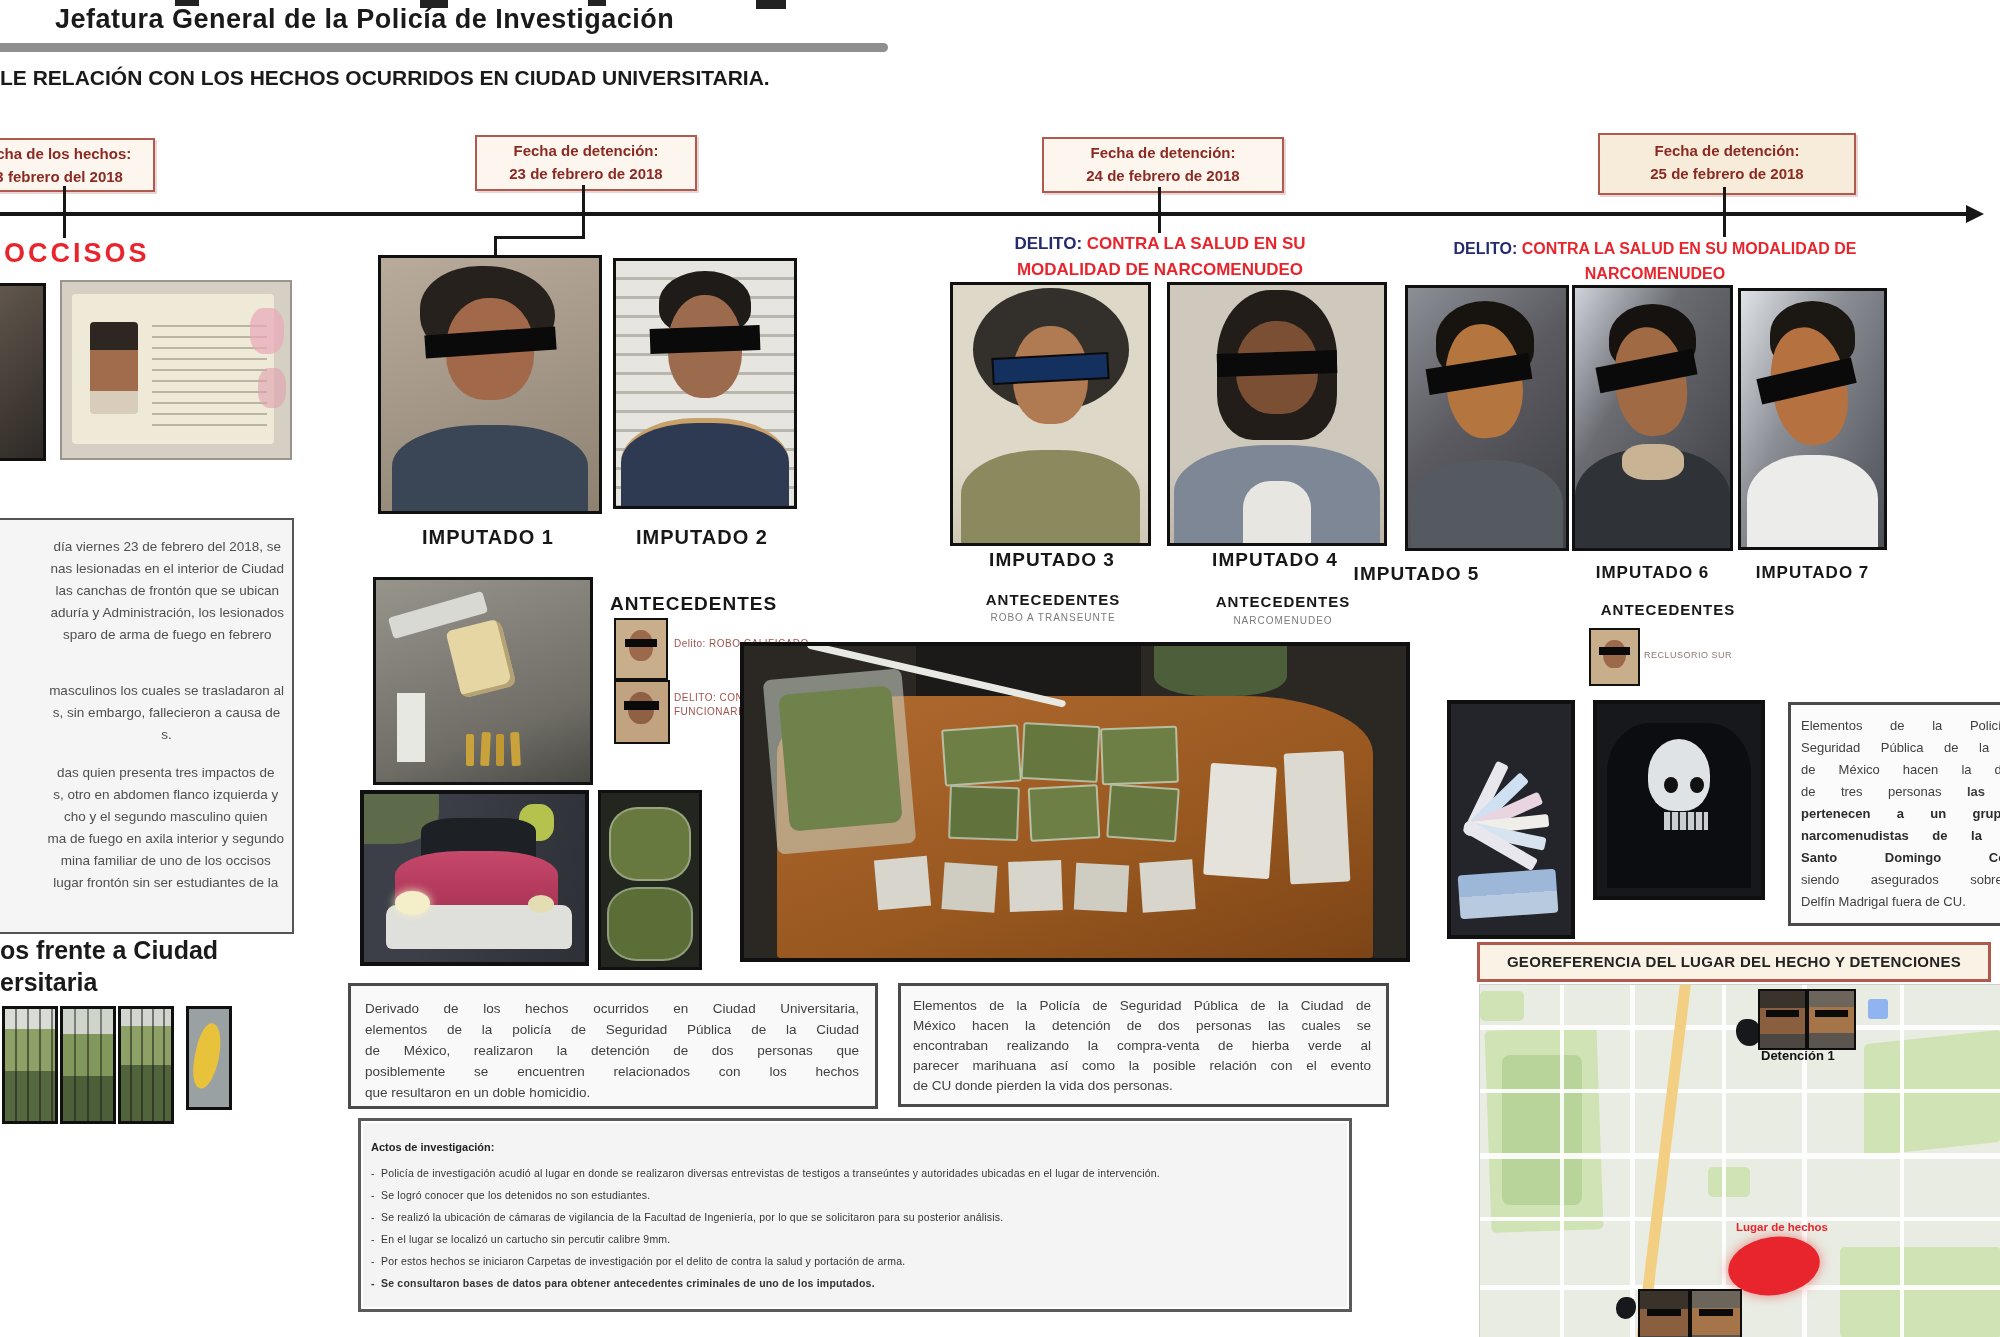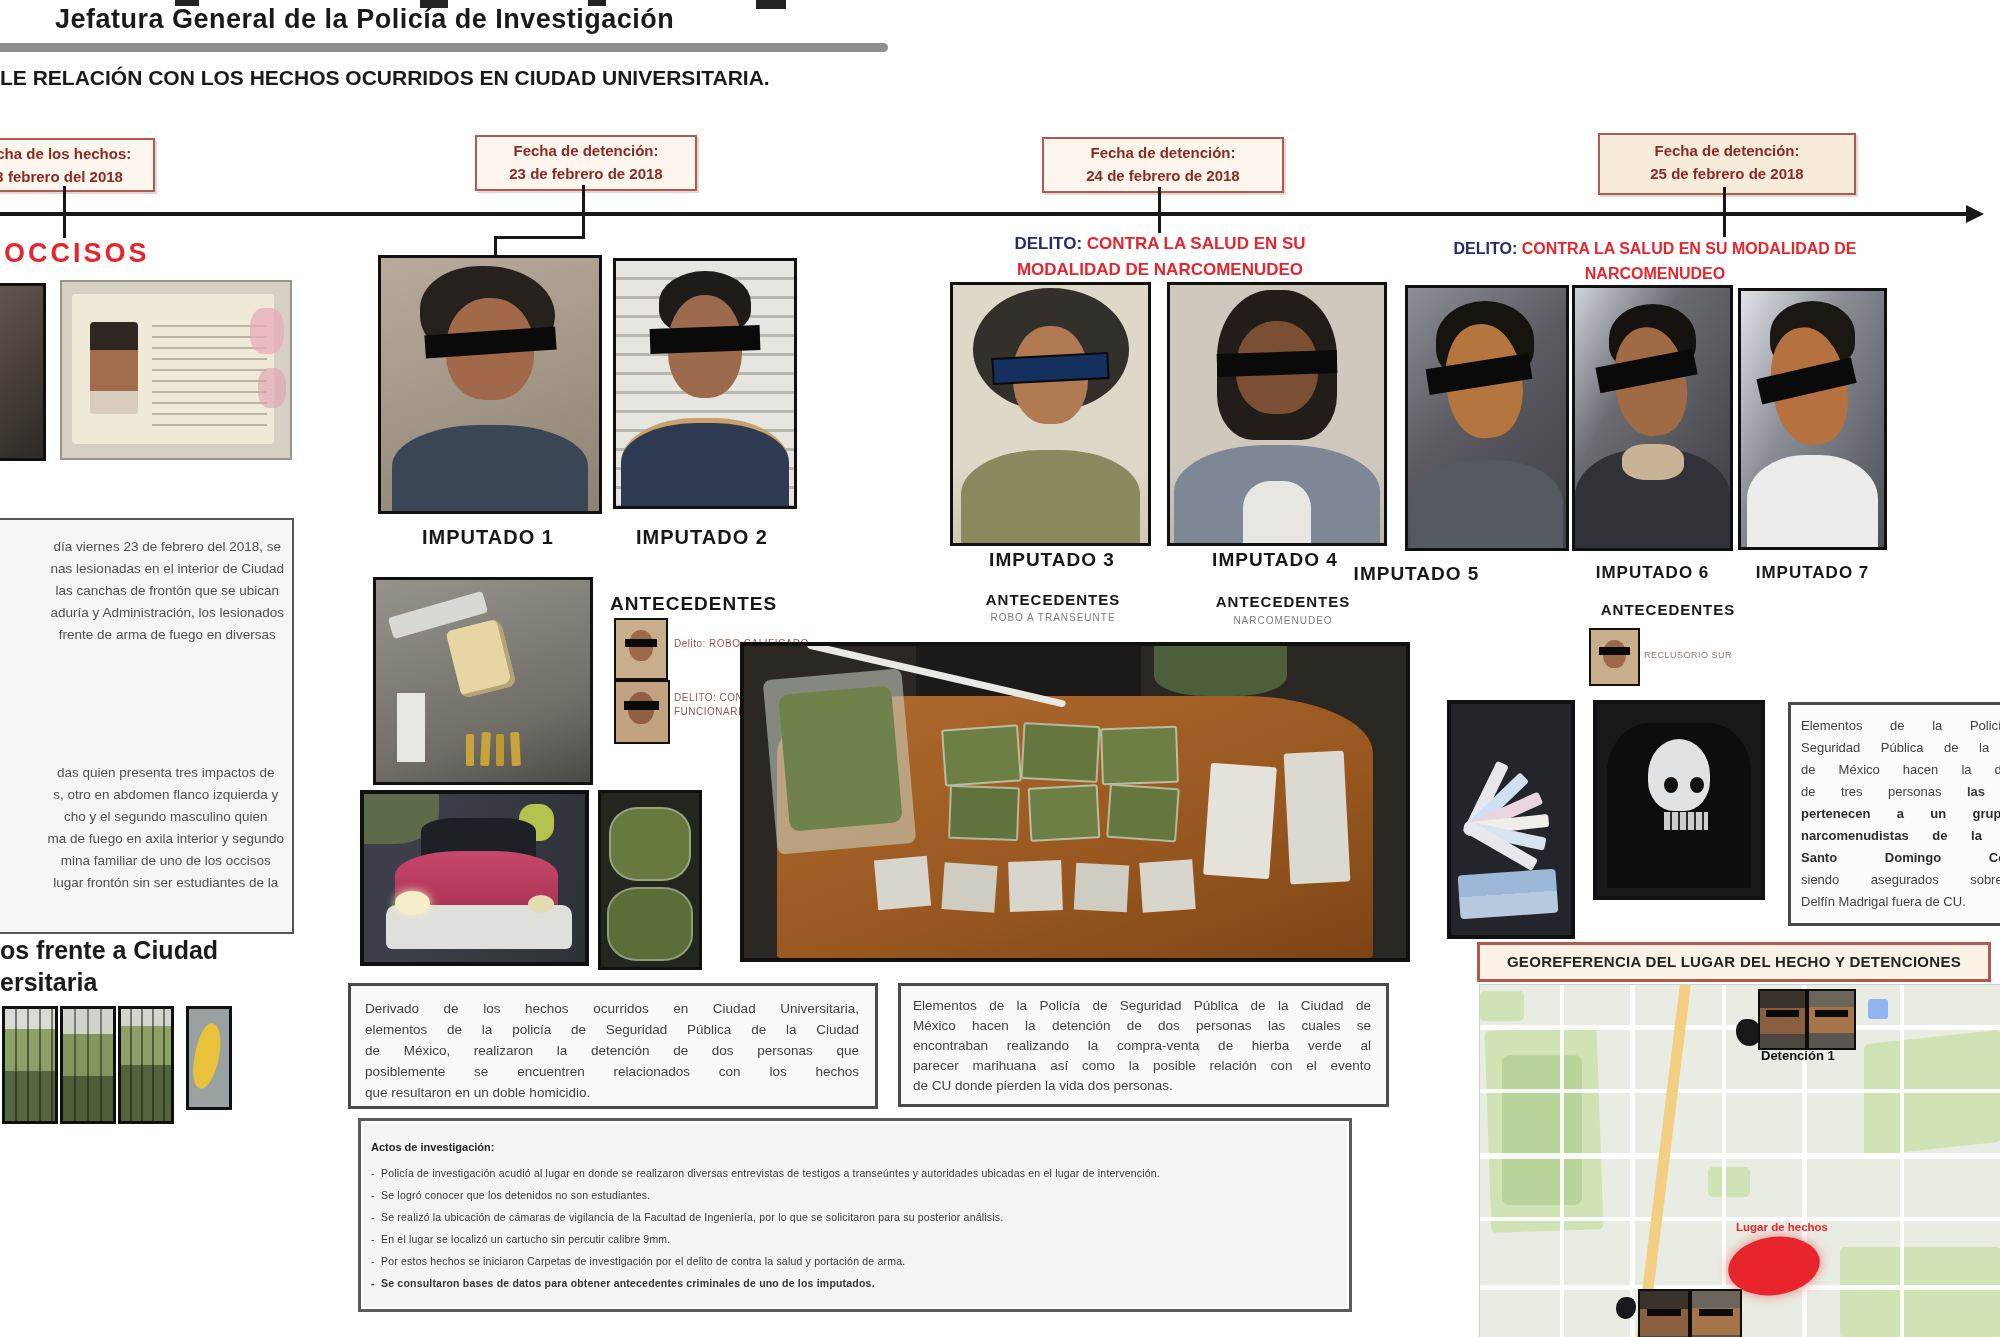--- a/index.html
+++ b/index.html
@@ -79,21 +79,26 @@
     <div class="abs" style="left:188px;top:26px;width:34px;height:46px;background:#e8a8b8;opacity:.7;border-radius:40%;"></div>
     <div class="abs" style="left:196px;top:86px;width:28px;height:40px;background:#dfa0ae;opacity:.6;border-radius:40%;"></div>
   </div>
 
   <div class="block" style="left:-70px;top:518px;width:360px;height:412px;background:#f5f5f5;border-color:#555;">
     <div class="abs" style="right:8px;top:16px;font-size:13.5px;line-height:22px;color:#4f4f4f;">
       <div class="rline">día viernes 23 de febrero del 2018, se</div>
       <div class="rline">nas lesionadas en el interior de Ciudad</div>
       <div class="rline">las canchas de frontón que se ubican</div>
       <div class="rline">aduría y Administración, los lesionados</div>
-      <div class="rline">frente de arma de fuego en diversas</div>
+      <div class="rline">sparo de arma de fuego en febrero</div>
+    </div>
+    <div class="abs" style="right:8px;top:160px;font-size:13.5px;line-height:22px;color:#4f4f4f;">
+      <div class="rline">masculinos los cuales se trasladaron al</div>
+      <div class="rline">s, sin embargo, fallecieron a causa de</div>
+      <div class="rline">s.</div>
     </div>
     <div class="abs" style="right:8px;top:242px;font-size:13.5px;line-height:22px;color:#4f4f4f;">
       <div class="rline">das quien presenta tres impactos de</div>
       <div class="rline">s, otro en abdomen flanco izquierda y</div>
       <div class="rline">cho y el segundo masculino quien</div>
       <div class="rline">ma de fuego en axila interior y segundo</div>
       <div class="rline">mina familiar de uno de los occisos</div>
       <div class="rline">lugar frontón sin ser estudiantes de la</div>
     </div>
   </div>

